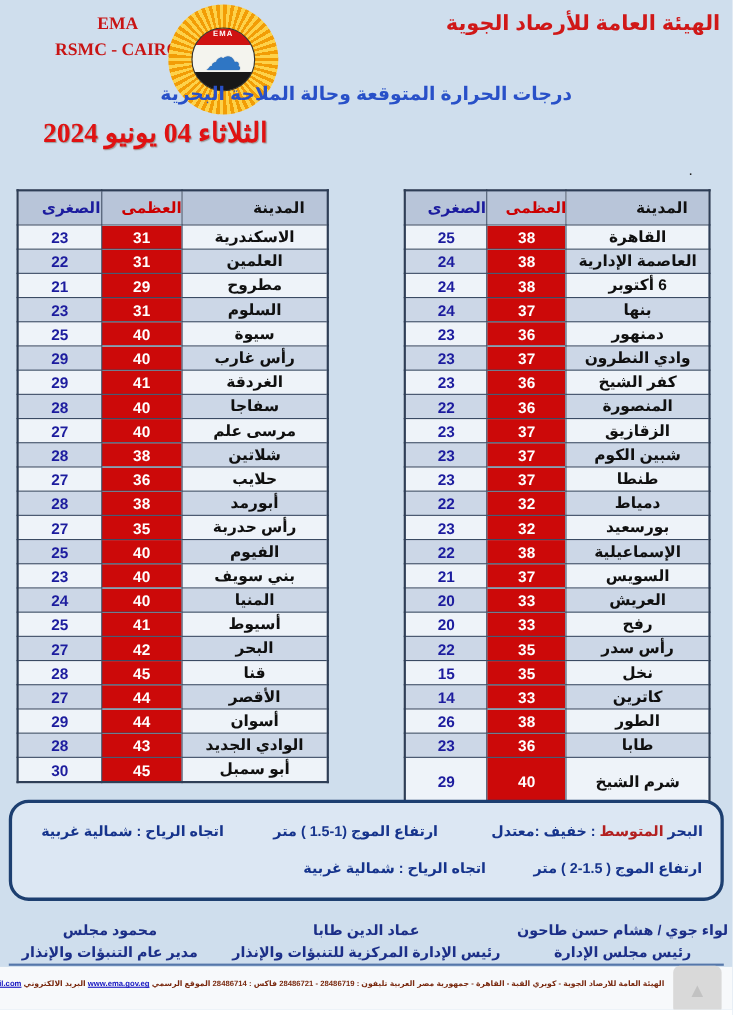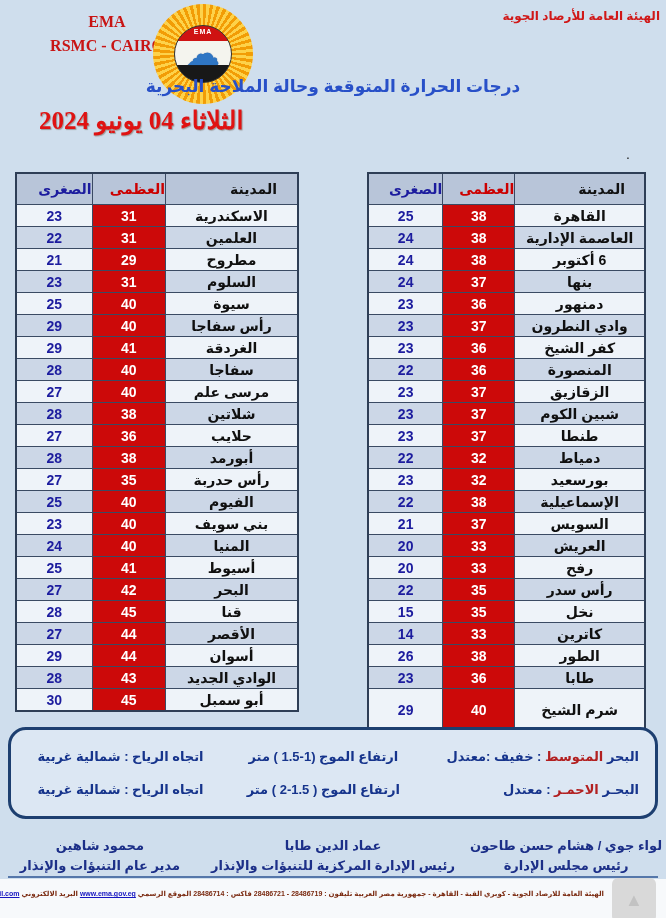--- a/index.html
+++ b/index.html
@@ -3,22 +3,22 @@
 <meta charset="utf-8">
 <style>
   html,body{margin:0;padding:0;}
   body{font-family:"Liberation Sans","DejaVu Sans",sans-serif;}
   .page{position:relative;width:666px;height:918px;background:#cfdeed;overflow:hidden;}
 
   
   .hdr-left{position:absolute;left:22px;top:10px;width:170px;text-align:center;
     color:#c81414;font-family:"Liberation Serif","DejaVu Serif",serif;font-weight:bold;
     font-size:16px;line-height:1.5;}
-  .hdr-right{position:absolute;right:6px;top:6px;width:260px;direction:rtl;
-    color:#d01818;font-weight:bold;font-size:12px;line-height:1.7;}
+  .hdr-right{position:absolute;right:6px;top:6px;width:260px;text-align:center;direction:rtl;
+    color:#d01818;font-weight:bold;font-size:19px;line-height:1.7;}
   .logo{position:absolute;left:153px;top:4px;width:100px;height:100px;border-radius:50%;
     background:repeating-conic-gradient(#f29d06 0 4deg,#fdd24a 4deg 8deg);
     display:flex;align-items:center;justify-content:center;}
   .logo-inner{width:56px;height:56px;border-radius:50%;border:1px solid #333;overflow:hidden;position:relative;
     background:linear-gradient(180deg,#cf1212 0 27%,#f4f4ee 27% 70%,#181818 70% 100%);}
   .logo-ema{position:absolute;top:2px;left:0;right:0;text-align:center;color:#fff;
     font-size:7px;font-weight:bold;letter-spacing:1px;}
   .logo-cloud{position:absolute;top:7px;left:0;right:0;text-align:center;color:#2f76c4;
     font-size:34px;line-height:40px;text-shadow:0 0 1px #1c4d8a;}
 
@@ -265,21 +265,21 @@
           <td class="c-city">السلوم</td>
           <td class="c-max">31</td>
           <td class="c-min">23</td>
         </tr>
         <tr>
           <td class="c-city">سيوة</td>
           <td class="c-max">40</td>
           <td class="c-min">25</td>
         </tr>
         <tr class="alt">
-          <td class="c-city">رأس سفاجا</td>
+          <td class="c-city">رأس غارب</td>
           <td class="c-max">40</td>
           <td class="c-min">29</td>
         </tr>
         <tr>
           <td class="c-city">الغردقة</td>
           <td class="c-max">41</td>
           <td class="c-min">29</td>
         </tr>
         <tr class="alt">
           <td class="c-city">سفاجا</td>
@@ -364,29 +364,28 @@
       </tbody>
   </table>
 
   <div class="sea-box">
     <div class="sea-row">
       <div class="sea-label"><span>البحر </span><span class="sea-name2">المتوسط</span><span> : خفيف :معتدل</span></div>
       <div class="sea-wave">ارتفاع الموج (1-1.5 ) متر</div>
       <div class="sea-wind">اتجاه الرياح : شمالية غربية</div>
     </div>
     <div class="sea-row">
-      <div class="sea-label"><span>البحـر </span><span class="sea-name2">الاحمـر</span><span> :  معتدل</span></div>
       <div class="sea-wave">ارتفاع الموج ( 1.5-2 ) متر</div>
       <div class="sea-wind">اتجاه الرياح : شمالية غربية</div>
     </div>
   </div>
 
   <div class="signatures">
     <div class="sig">
-      <div>محمود شاهين</div>
+      <div>محمود مجلس</div>
       <div>مدير عام التنبؤات والإنذار المبكر</div>
     </div>
     <div class="sig mid">
       <div>عماد الدين طابا</div>
       <div>رئيس الإدارة المركزية للتنبؤات والإنذار المبكر</div>
     </div>
     <div class="sig">
       <div>لواء جوي / هشام حسن طاحون</div>
       <div>رئيس مجلس الإدارة</div>
     </div>

